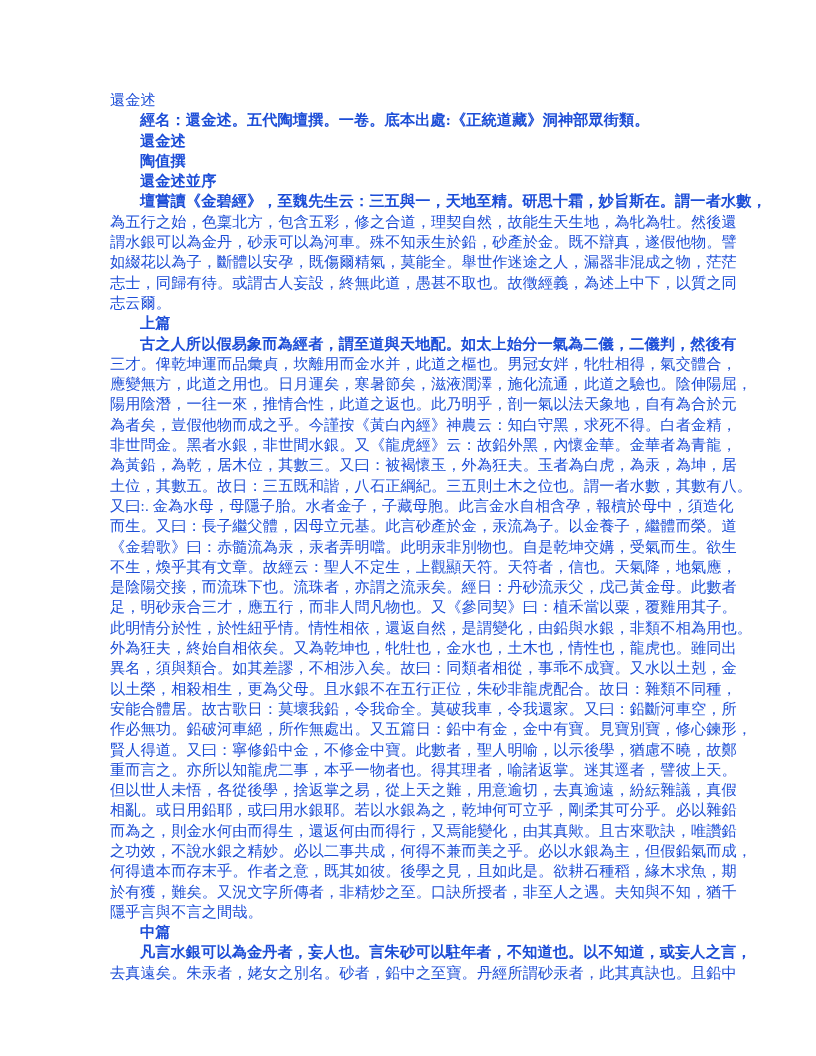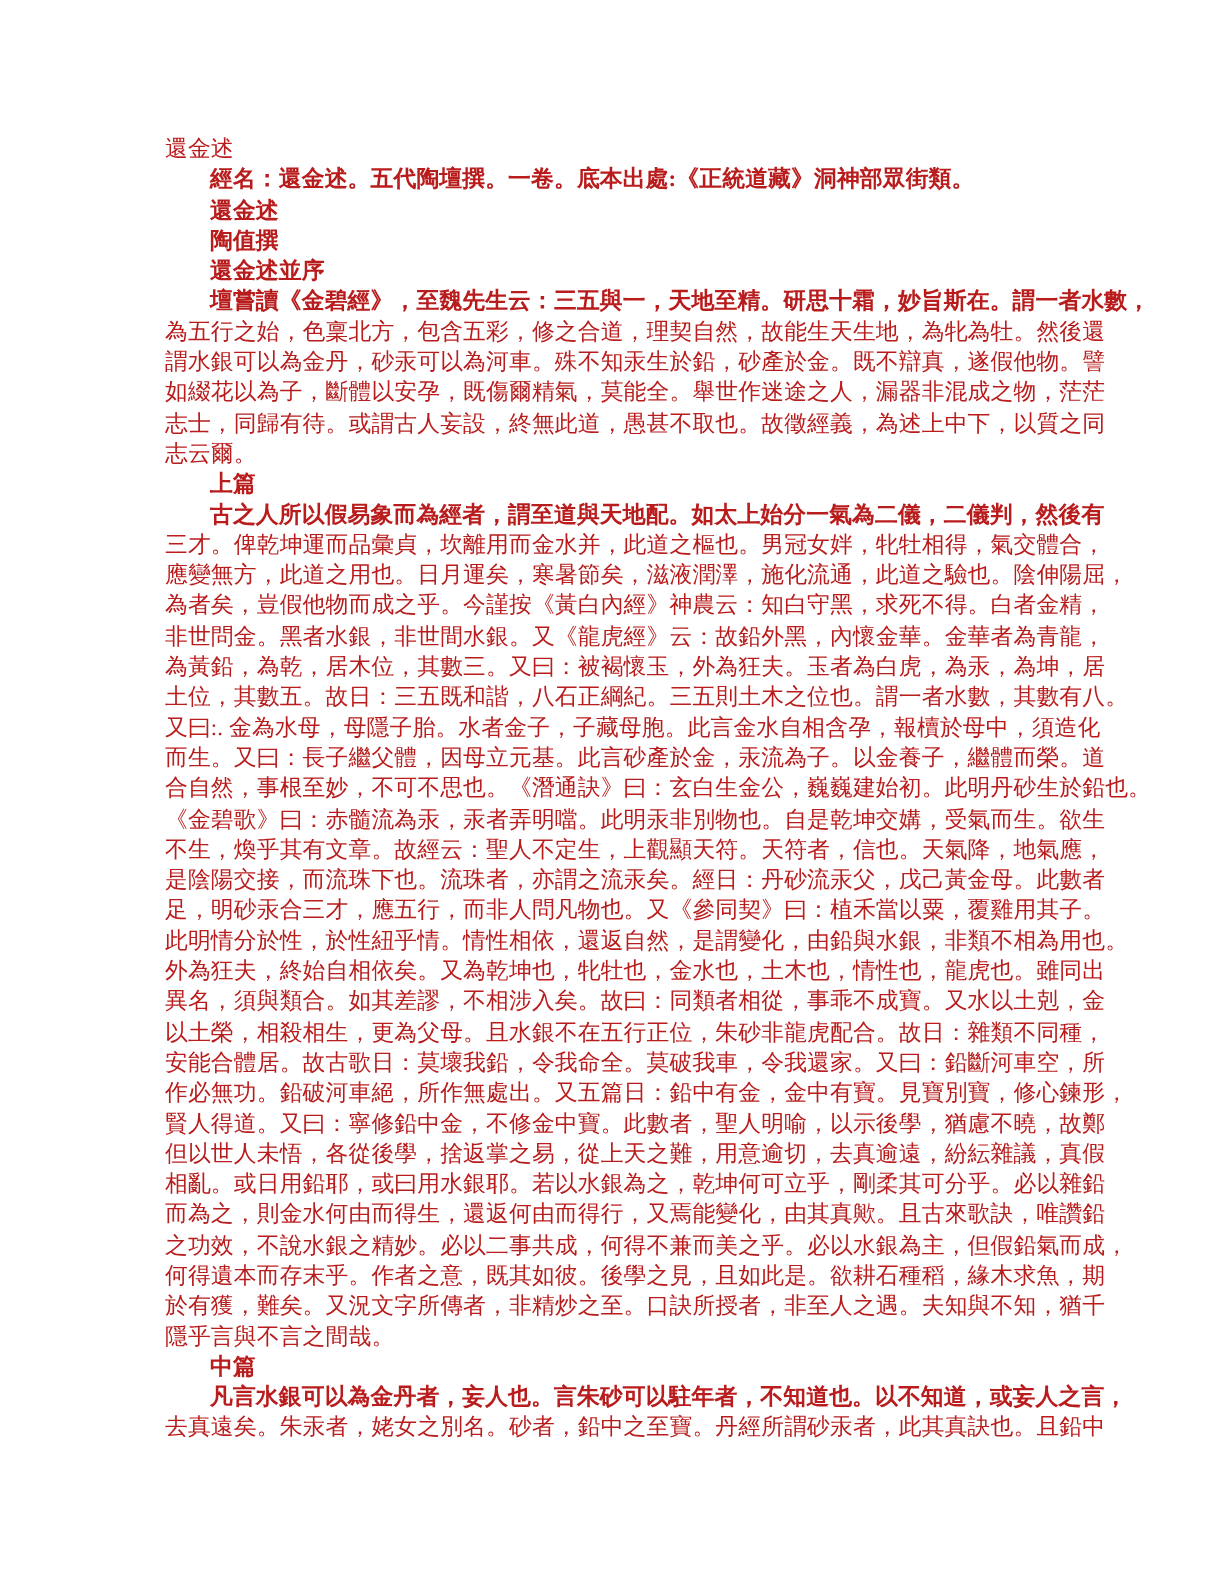--- a/index.html
+++ b/index.html
@@ -13,21 +13,21 @@
     width: 816px;
     height: 1056px;
     background: #ffffff;
     overflow: hidden;
   }
   .textblock {
     position: absolute;
     left: 110px;
     top: 90px;
     width: 640px;
-    color: #b91c1c;
+    color: #1d4ed8;
     font-family: "Liberation Serif", "DejaVu Serif", serif;
     font-size: 15.2px;
     line-height: 20.3px;
     letter-spacing: 0.1px;
     text-align: left;
   }
   .line {
     white-space: nowrap;
     min-height: 20.3px;
   }
@@ -49,38 +49,39 @@
     <div class="line ind">壇嘗讀《金碧經》，至魏先生云：三五與一，天地至精。研思十霜，妙旨斯在。謂一者水數，</div>
     <div class="line">為五行之始，色稟北方，包含五彩，修之合道，理契自然，故能生天生地，為牝為牡。然後還</div>
     <div class="line">謂水銀可以為金丹，砂汞可以為河車。殊不知汞生於鉛，砂產於金。既不辯真，遂假他物。譬</div>
     <div class="line">如綴花以為子，斷體以安孕，既傷爾精氣，莫能全。舉世作迷途之人，漏器非混成之物，茫茫</div>
     <div class="line">志士，同歸有待。或謂古人妄設，終無此道，愚甚不取也。故徵經義，為述上中下，以質之同</div>
     <div class="line">志云爾。</div>
     <div class="line ind">上篇</div>
     <div class="line ind">古之人所以假易象而為經者，謂至道與天地配。如太上始分一氣為二儀，二儀判，然後有</div>
     <div class="line">三才。俾乾坤運而品彙貞，坎離用而金水并，此道之樞也。男冠女姅，牝牡相得，氣交體合，</div>
     <div class="line">應變無方，此道之用也。日月運矣，寒暑節矣，滋液潤澤，施化流通，此道之驗也。陰伸陽屈，</div>
+    <div class="line">陽用陰潛，一往一來，推情合性，此道之返也。此乃明乎，剖一氣以法天象地，自有為合於元</div>
     <div class="line">為者矣，豈假他物而成之乎。今謹按《黃白內經》神農云：知白守黑，求死不得。白者金精，</div>
     <div class="line">非世問金。黑者水銀，非世間水銀。又《龍虎經》云：故鉛外黑，內懷金華。金華者為青龍，</div>
     <div class="line">為黃鉛，為乾，居木位，其數三。又曰：被褐懷玉，外為狂夫。玉者為白虎，為汞，為坤，居</div>
     <div class="line">土位，其數五。故日：三五既和諧，八石正綱紀。三五則土木之位也。謂一者水數，其數有八。</div>
     <div class="line">又曰:. 金為水母，母隱子胎。水者金子，子藏母胞。此言金水自相含孕，報櫝於母中，須造化</div>
     <div class="line">而生。又曰：長子繼父體，因母立元基。此言砂產於金，汞流為子。以金養子，繼體而榮。道</div>
-    <div class="line">合自然，事根至妙，不可不思也。《潛通訣》曰：玄白生金公，巍巍建始初。此明丹砂生於鉛也。</div>
     <div class="line">《金碧歌》曰：赤髓流為汞，汞者弄明噹。此明汞非別物也。自是乾坤交媾，受氣而生。欲生</div>
     <div class="line">不生，煥乎其有文章。故經云：聖人不定生，上觀顯天符。天符者，信也。天氣降，地氣應，</div>
     <div class="line">是陰陽交接，而流珠下也。流珠者，亦謂之流汞矣。經日：丹砂流汞父，戊己黃金母。此數者</div>
     <div class="line">足，明砂汞合三才，應五行，而非人問凡物也。又《參同契》曰：植禾當以粟，覆雞用其子。</div>
     <div class="line">此明情分於性，於性紐乎情。情性相依，還返自然，是謂變化，由鉛與水銀，非類不相為用也。</div>
     <div class="line">外為狂夫，終始自相依矣。又為乾坤也，牝牡也，金水也，土木也，情性也，龍虎也。雖同出</div>
     <div class="line">異名，須與類合。如其差謬，不相涉入矣。故曰：同類者相從，事乖不成寶。又水以土剋，金</div>
     <div class="line">以土榮，相殺相生，更為父母。且水銀不在五行正位，朱砂非龍虎配合。故日：雜類不同種，</div>
     <div class="line">安能合體居。故古歌日：莫壞我鉛，令我命全。莫破我車，令我還家。又曰：鉛斷河車空，所</div>
     <div class="line">作必無功。鉛破河車絕，所作無處出。又五篇日：鉛中有金，金中有寶。見寶別寶，修心鍊形，</div>
     <div class="line">賢人得道。又曰：寧修鉛中金，不修金中寶。此數者，聖人明喻，以示後學，猶慮不曉，故鄭</div>
+    <div class="line">重而言之。亦所以知龍虎二事，本乎一物者也。得其理者，喻諸返掌。迷其逕者，譬彼上天。</div>
     <div class="line">但以世人未悟，各從後學，捨返掌之易，從上天之難，用意逾切，去真逾遠，紛紜雜議，真假</div>
     <div class="line">相亂。或日用鉛耶，或曰用水銀耶。若以水銀為之，乾坤何可立乎，剛柔其可分乎。必以雜鉛</div>
     <div class="line">而為之，則金水何由而得生，還返何由而得行，又焉能變化，由其真歟。且古來歌訣，唯讚鉛</div>
     <div class="line">之功效，不說水銀之精妙。必以二事共成，何得不兼而美之乎。必以水銀為主，但假鉛氣而成，</div>
     <div class="line">何得遺本而存末乎。作者之意，既其如彼。後學之見，且如此是。欲耕石種稻，緣木求魚，期</div>
     <div class="line">於有獲，難矣。又況文字所傳者，非精炒之至。口訣所授者，非至人之遇。夫知與不知，猶千</div>
     <div class="line">隱乎言與不言之間哉。</div>
     <div class="line ind">中篇</div>
     <div class="line ind">凡言水銀可以為金丹者，妄人也。言朱砂可以駐年者，不知道也。以不知道，或妄人之言，</div>
     <div class="line">去真遠矣。朱汞者，姥女之別名。砂者，鉛中之至寶。丹經所謂砂汞者，此其真訣也。且鉛中</div>

